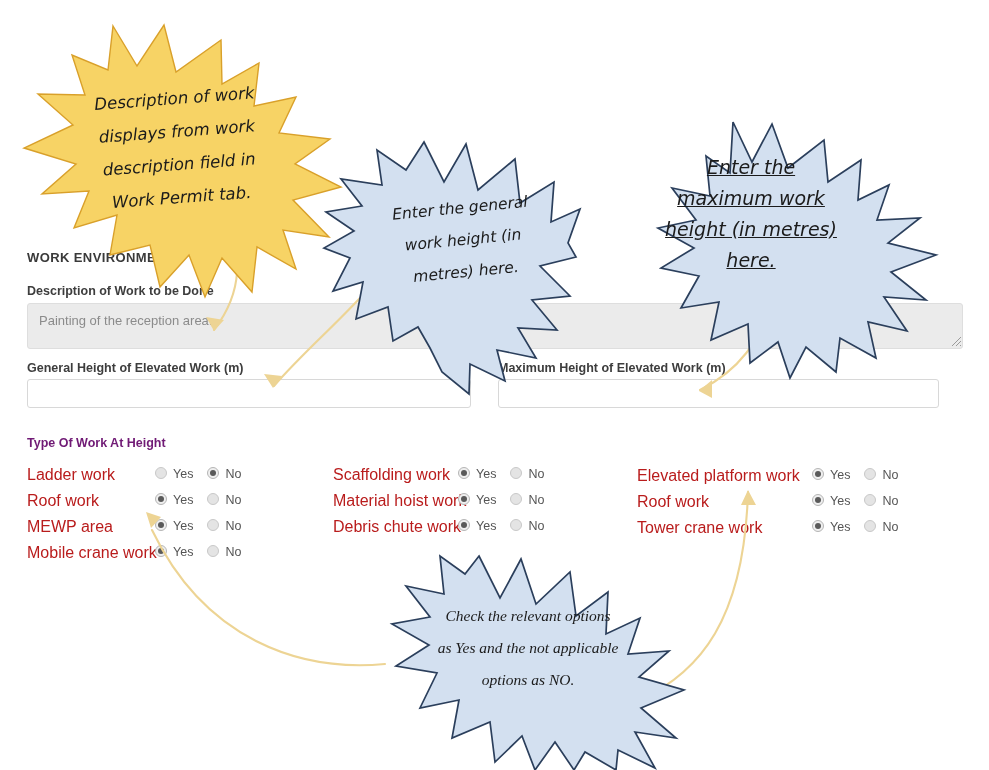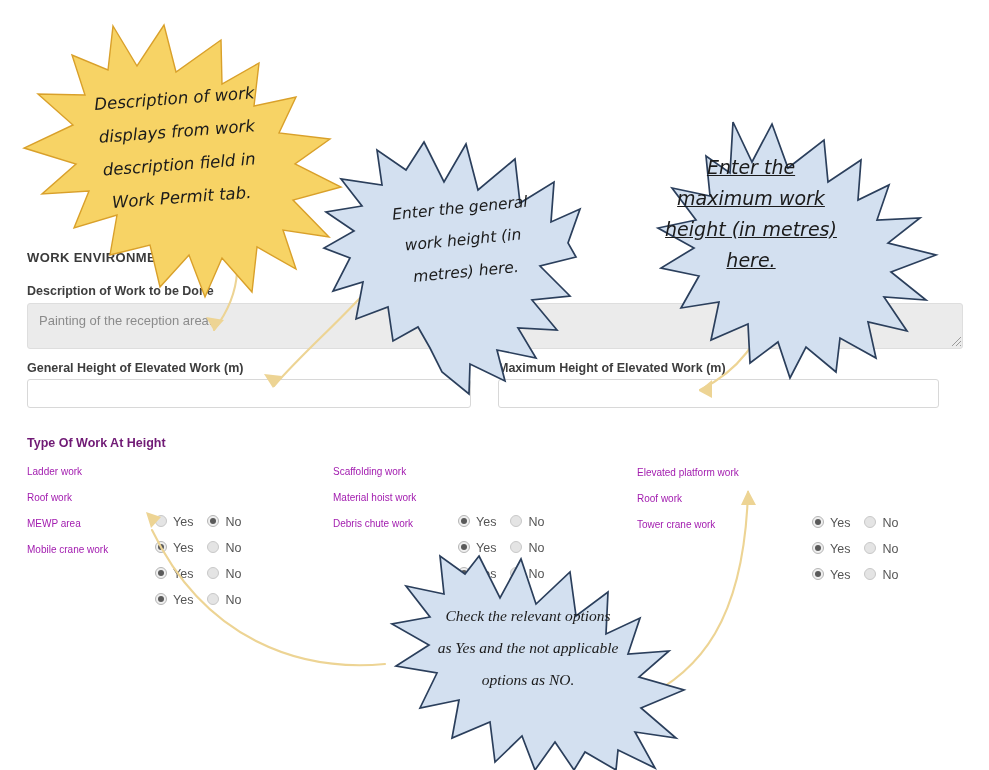--- a/index.html
+++ b/index.html
@@ -109,37 +109,36 @@
 
   .radio-row {
     position: relative;
     height: 26px;
     white-space: nowrap;
   }
   .radio-row .rlabel {
     position: absolute;
     left: 0;
     top: 3px;
-    font-size: 10px;
-    color: #a21caf;
+    font-size: 16px;
+    color: #b91c1c;
   }
   .radio-row .opts {
     position: absolute;
     top: 1px;
     white-space: nowrap;
   }
   #col-1 .opts { left: 128px; }
   #col-2 .opts { left: 125px; }
   #col-3 .opts { left: 175px; }
 
   .opt {
     display: inline-block;
     vertical-align: top;
     margin-right: 14px;
-    margin-top: 48px;
   }
   .radio-dot {
     display: inline-block;
     width: 12px;
     height: 12px;
     box-sizing: border-box;
     border-radius: 50%;
     background: #e4e4e4;
     border: 1px solid #c8c8c8;
     vertical-align: middle;

